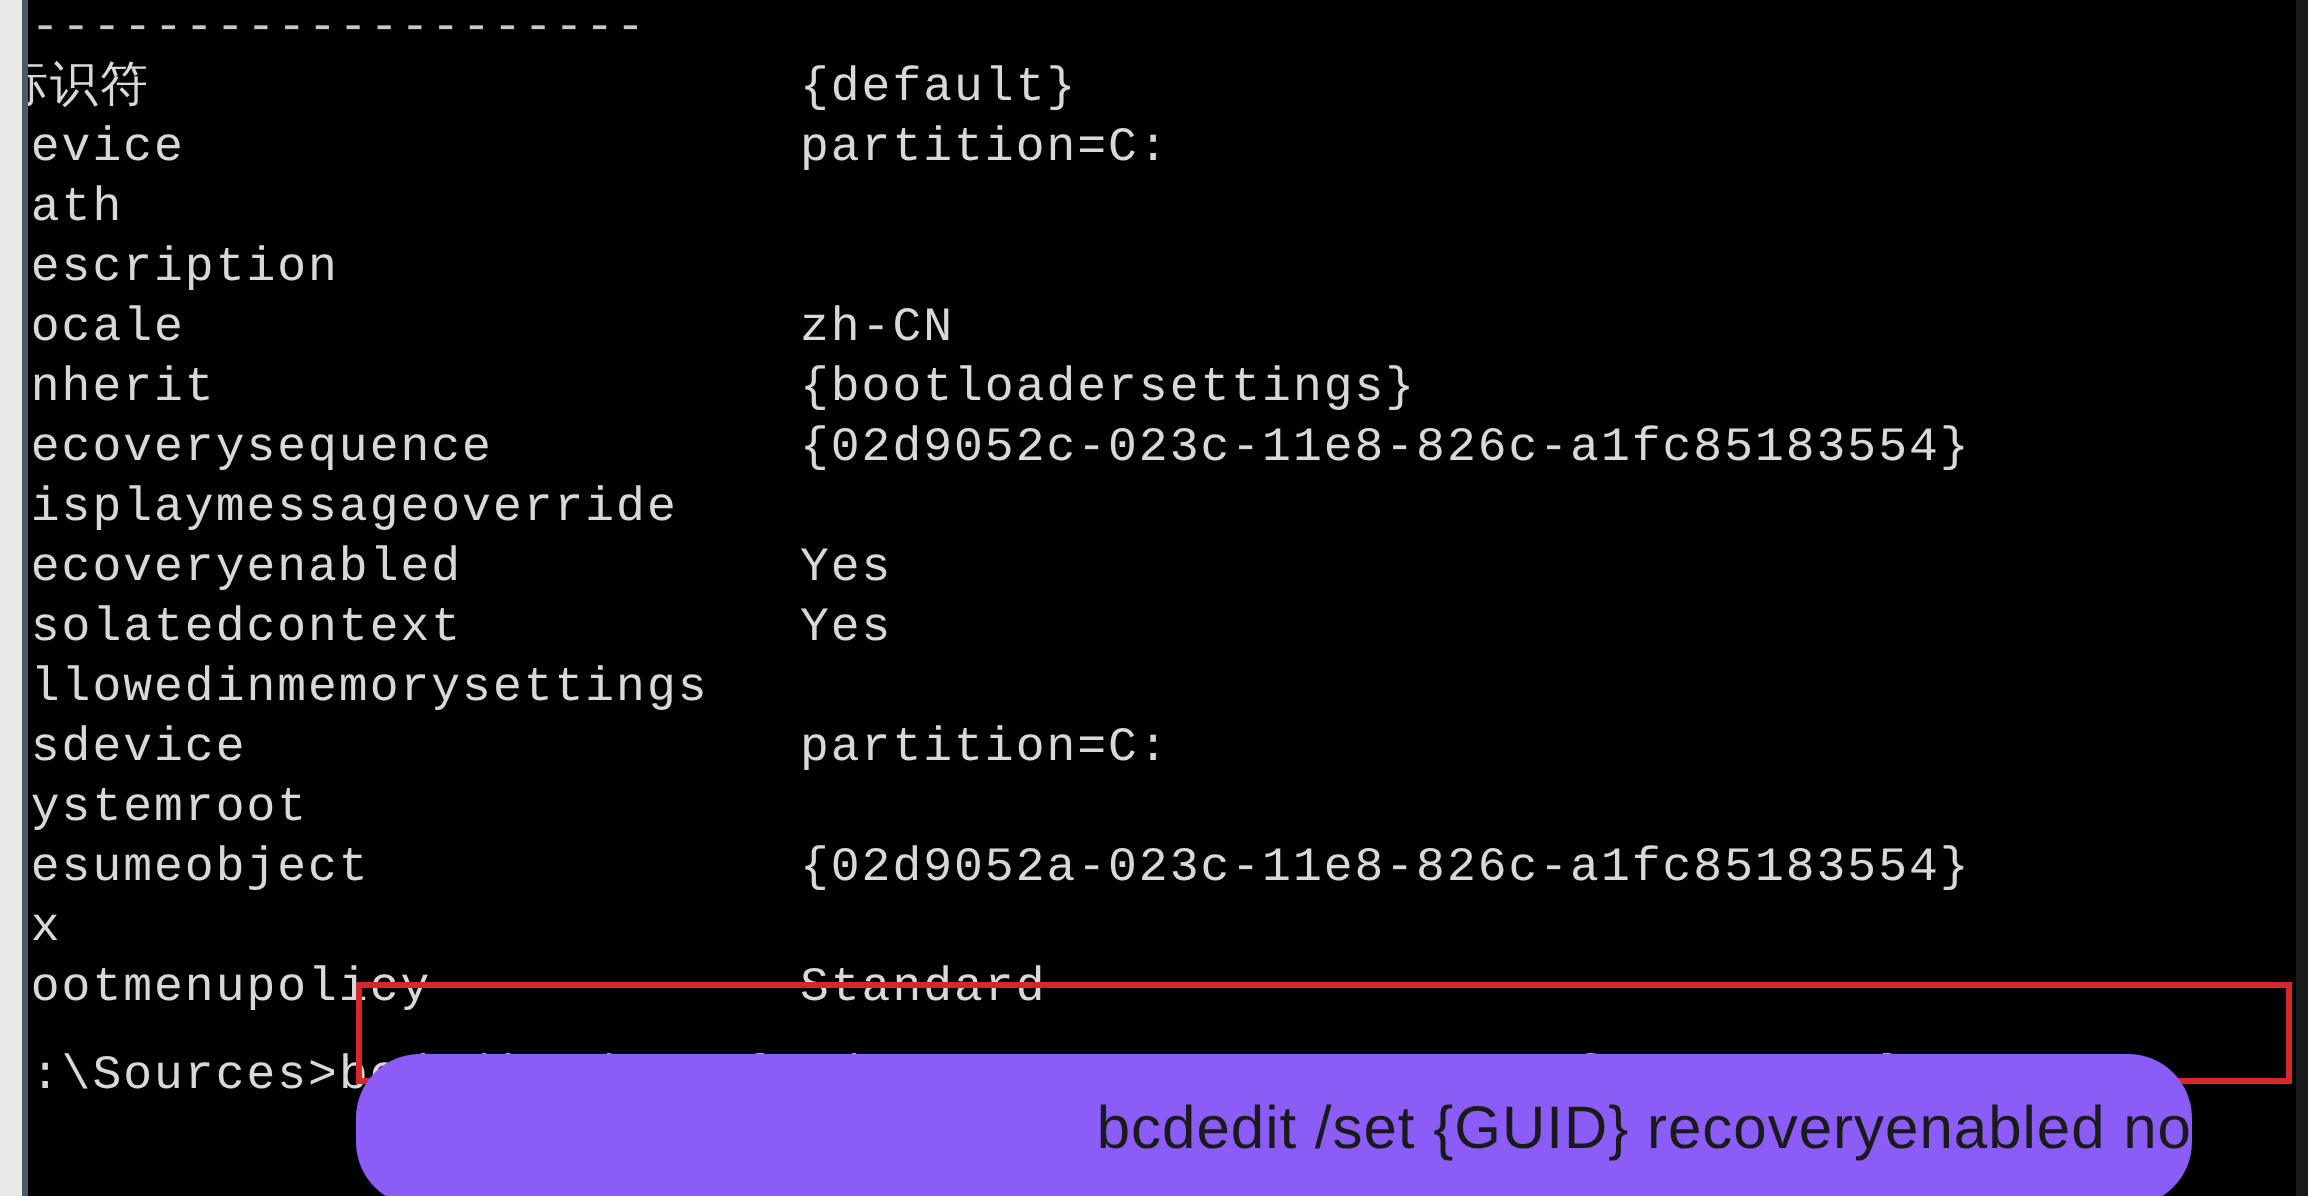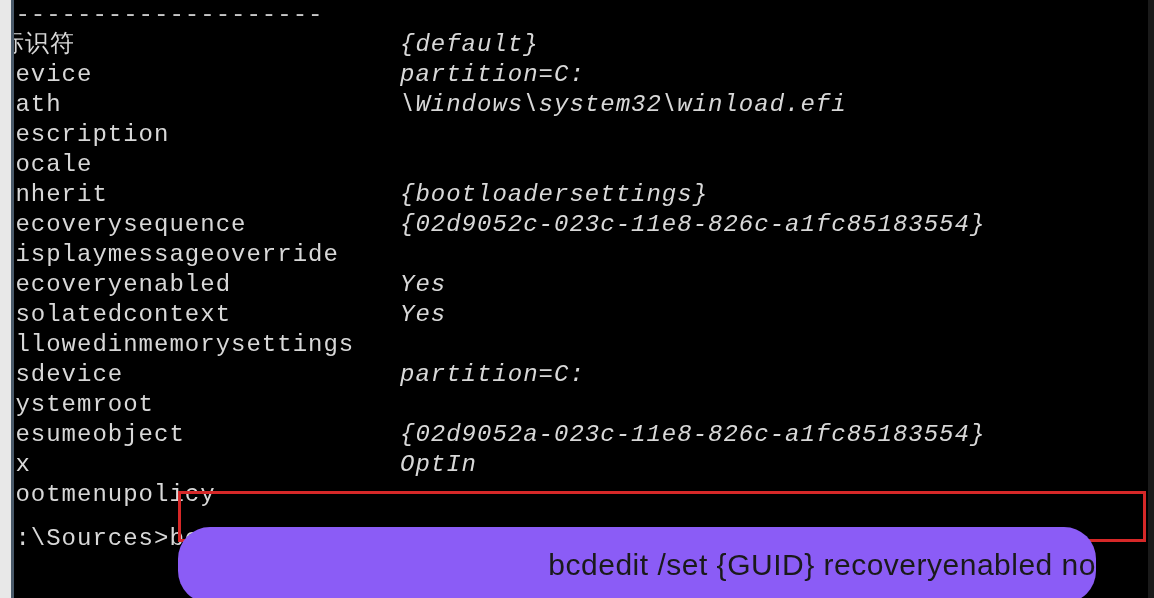--- a/index.html
+++ b/index.html
@@ -33,21 +33,20 @@
     .entry-row {
       display: flex;
       white-space: pre;
     }
     .entry-label {
       width: 400px;
       flex-shrink: 0;
     }
     .entry-value {
       flex: 1;
-      font-style: italic;
     }
     .prompt-row {
       white-space: pre;
       margin-top: 14px;
       display: flex;
     }
     .prompt-path {
       color: #d8d8d8;
     }
     .prompt-command {
@@ -102,34 +101,34 @@
 <body>
 
 <div class="left-border"></div>
 <div class="left-border-inner"></div>
 
 <div class="terminal">
   <div class="divider">---------------------</div>
   <div id="entries-container">
       <div class="entry-row"><span class="entry-label">标识符</span><span class="entry-value">{default}</span></div>
       <div class="entry-row"><span class="entry-label">device</span><span class="entry-value">partition=C:</span></div>
-      <div class="entry-row"><span class="entry-label">path</span><span class="entry-value">\Windows\system32\winload.efi</span></div>
+      <div class="entry-row"><span class="entry-label">path</span></div>
       <div class="entry-row"><span class="entry-label">description</span></div>
-      <div class="entry-row"><span class="entry-label">locale</span></div>
+      <div class="entry-row"><span class="entry-label">locale</span><span class="entry-value">zh-CN</span></div>
       <div class="entry-row"><span class="entry-label">inherit</span><span class="entry-value">{bootloadersettings}</span></div>
       <div class="entry-row"><span class="entry-label">recoverysequence</span><span class="entry-value">{02d9052c-023c-11e8-826c-a1fc85183554}</span></div>
       <div class="entry-row"><span class="entry-label">displaymessageoverride</span></div>
       <div class="entry-row"><span class="entry-label">recoveryenabled</span><span class="entry-value">Yes</span></div>
       <div class="entry-row"><span class="entry-label">isolatedcontext</span><span class="entry-value">Yes</span></div>
       <div class="entry-row"><span class="entry-label">allowedinmemorysettings</span></div>
       <div class="entry-row"><span class="entry-label">osdevice</span><span class="entry-value">partition=C:</span></div>
       <div class="entry-row"><span class="entry-label">systemroot</span></div>
       <div class="entry-row"><span class="entry-label">resumeobject</span><span class="entry-value">{02d9052a-023c-11e8-826c-a1fc85183554}</span></div>
-      <div class="entry-row"><span class="entry-label">nx</span><span class="entry-value">OptIn</span></div>
-      <div class="entry-row"><span class="entry-label">bootmenupolicy</span></div>
+      <div class="entry-row"><span class="entry-label">nx</span></div>
+      <div class="entry-row"><span class="entry-label">bootmenupolicy</span><span class="entry-value">Standard</span></div>
     </div>
   <div class="prompt-row">
     <span class="prompt-path">X:\Sources&gt;</span>
     <span class="prompt-command">bcdedit /set {02d9052a-023c-11e8-826c-a1fc85183554} rec</span>
   </div>
 </div>
 
 <div class="highlight-box"></div>
 
 <div class="annotation-bubble">

